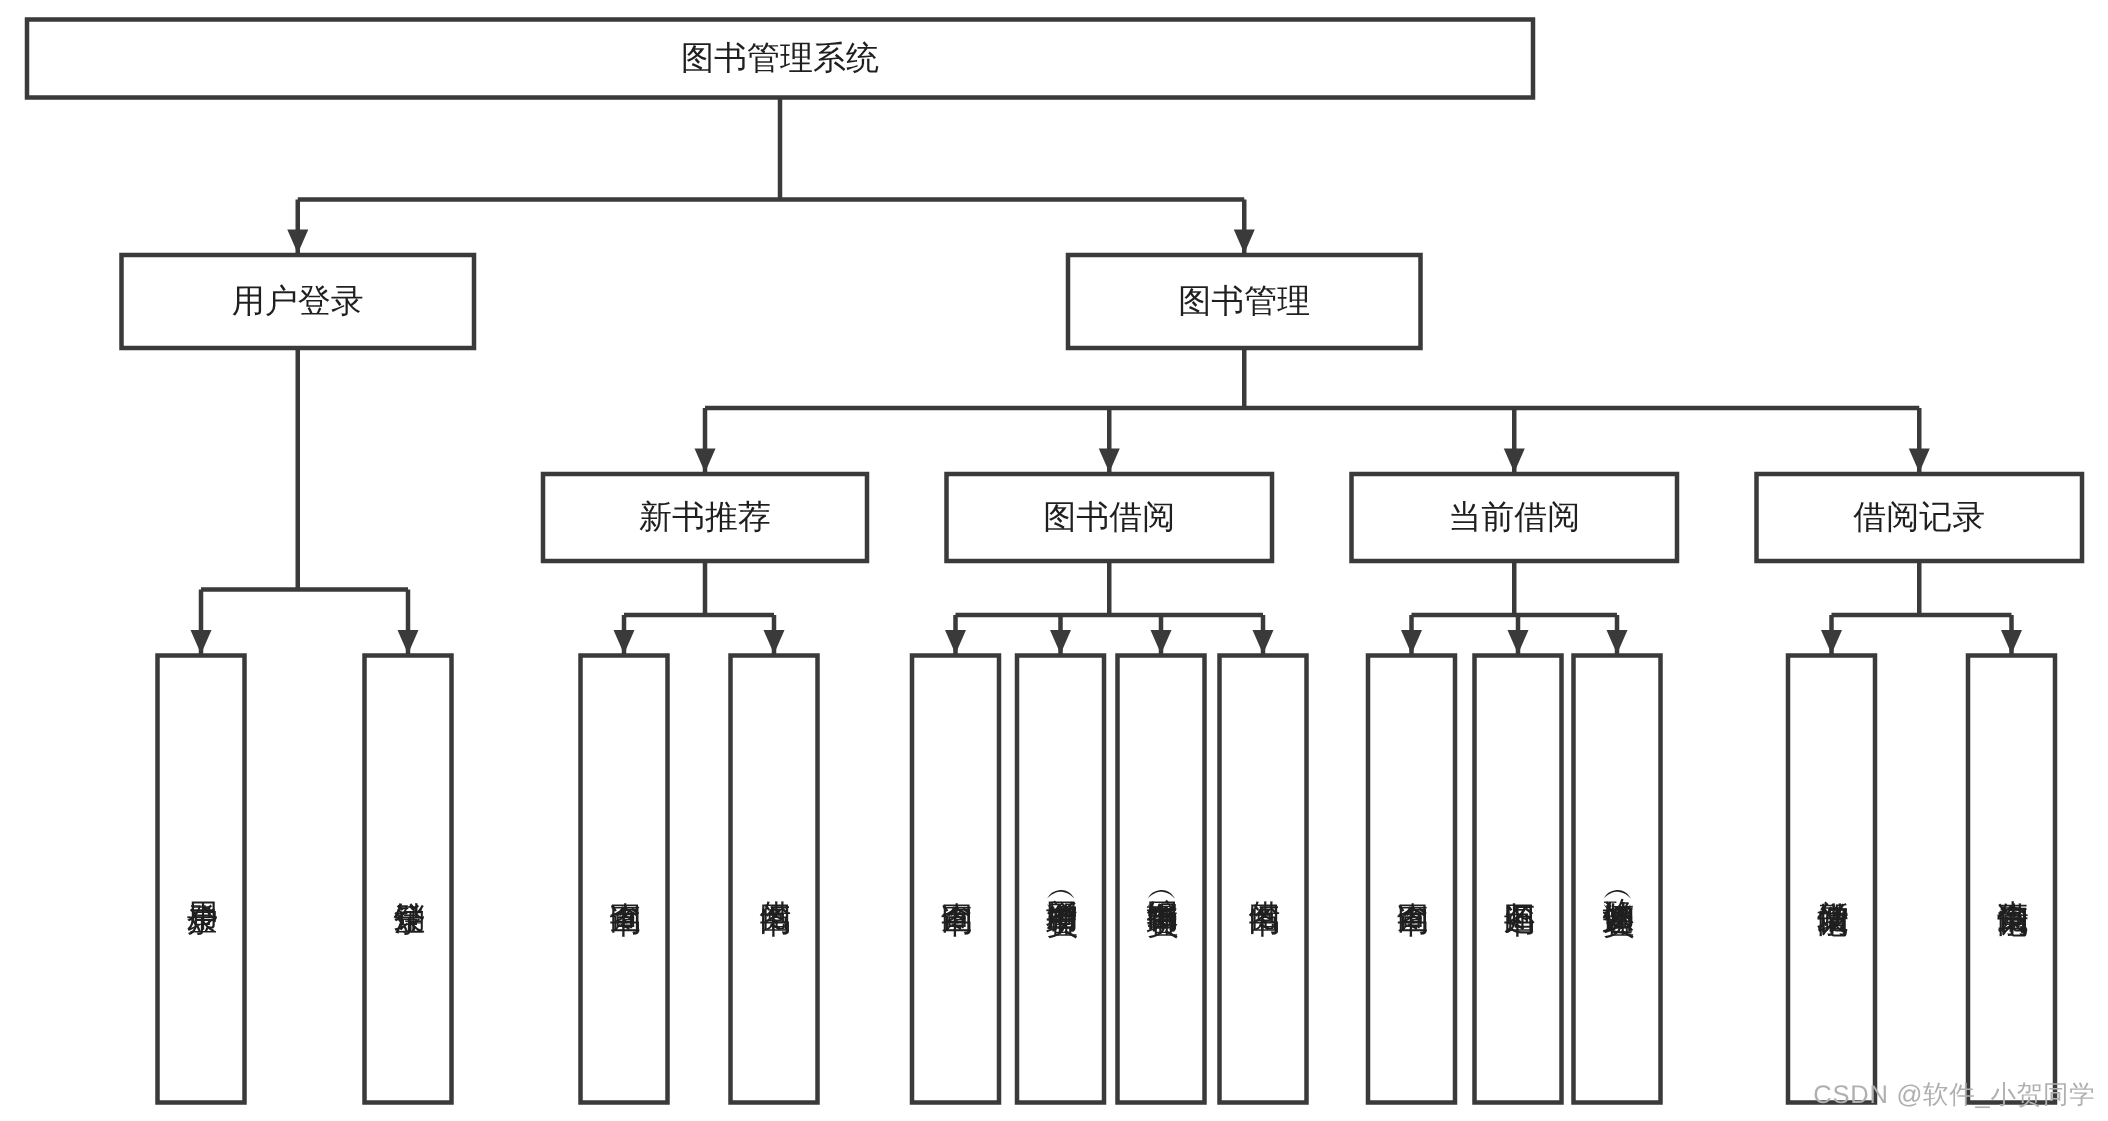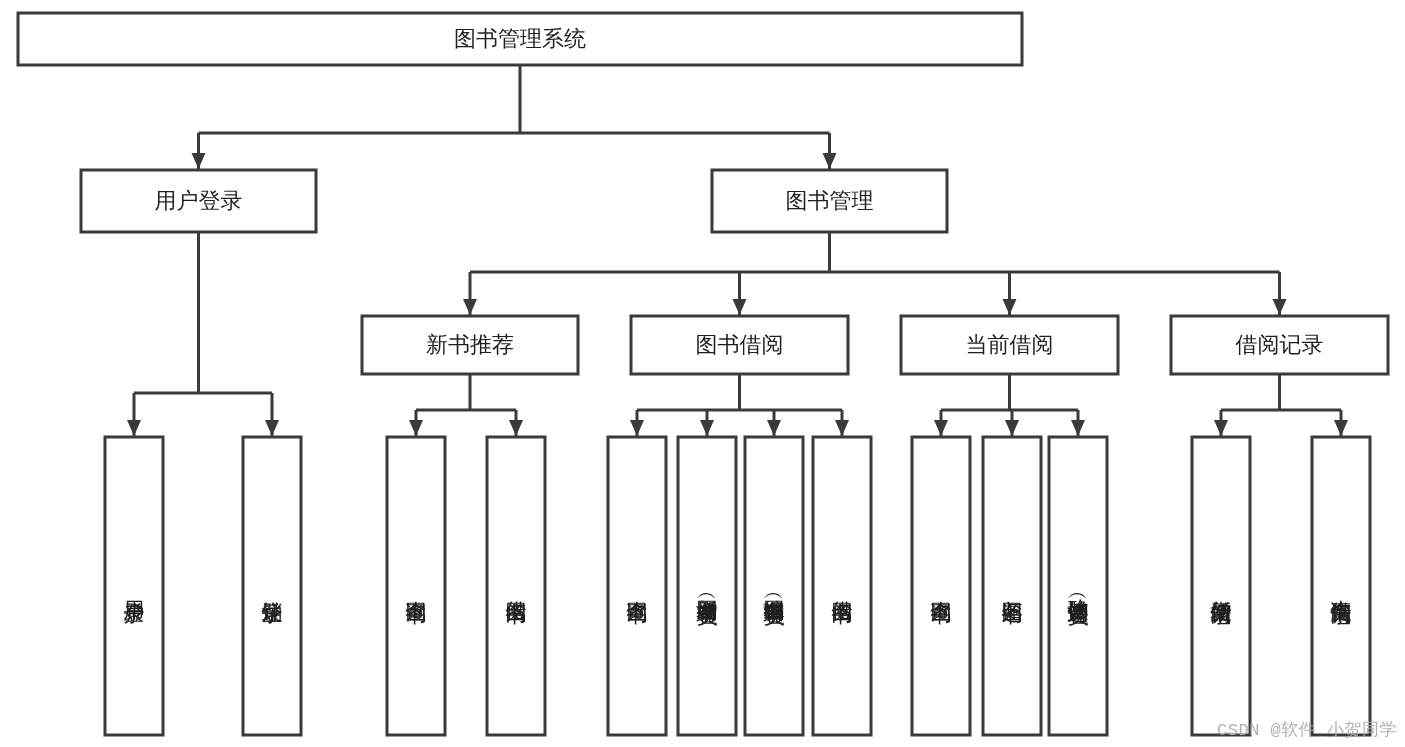--- a/index.html
+++ b/index.html
@@ -62,21 +62,21 @@
     align-items: center;
     justify-content: center;
     text-align: center;
     white-space: nowrap;
     pointer-events: none;
   }
   .watermark {
     position: absolute;
     right: 8px;
     bottom: 6px;
-    font-family: Liberation Mono, monospace;
+    font-family: Liberation Sans, sans-serif;
     font-size: 17px;
     color: #b0b0b0;
     white-space: nowrap;
     letter-spacing: 0.5px;
   }
 </style>
 </head>
 <body>
 
 <div id="diagram-root">

